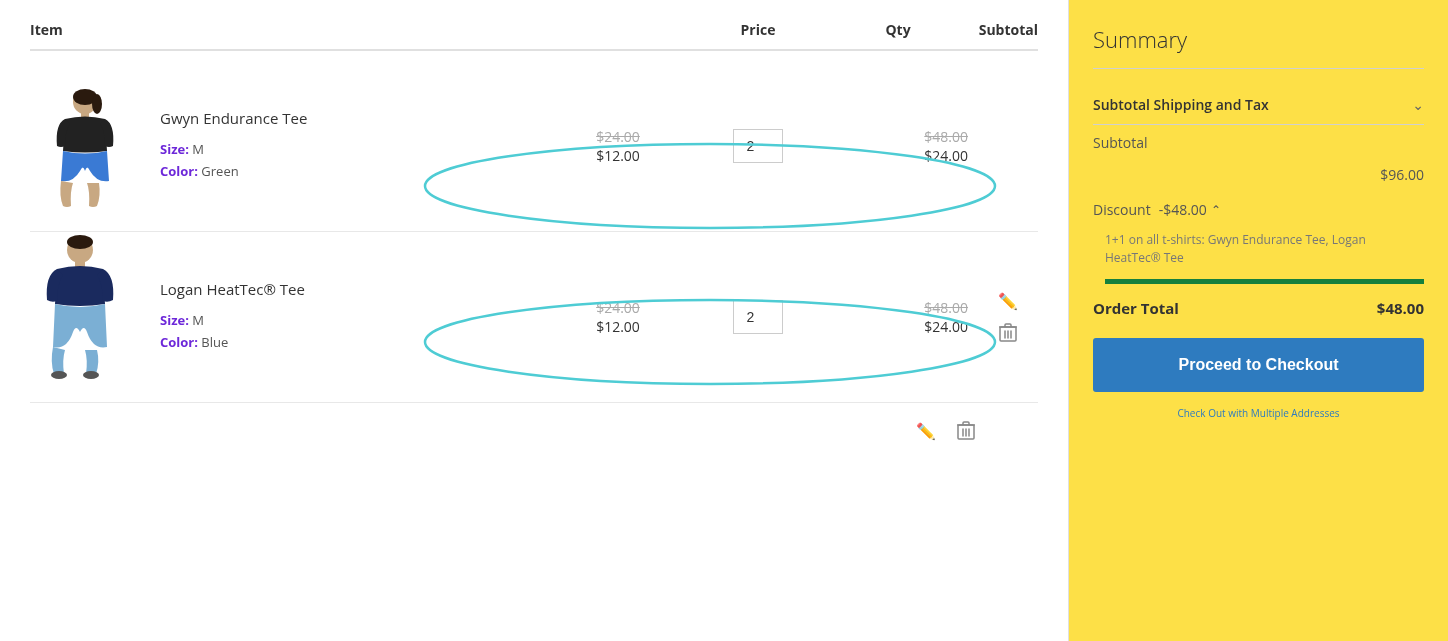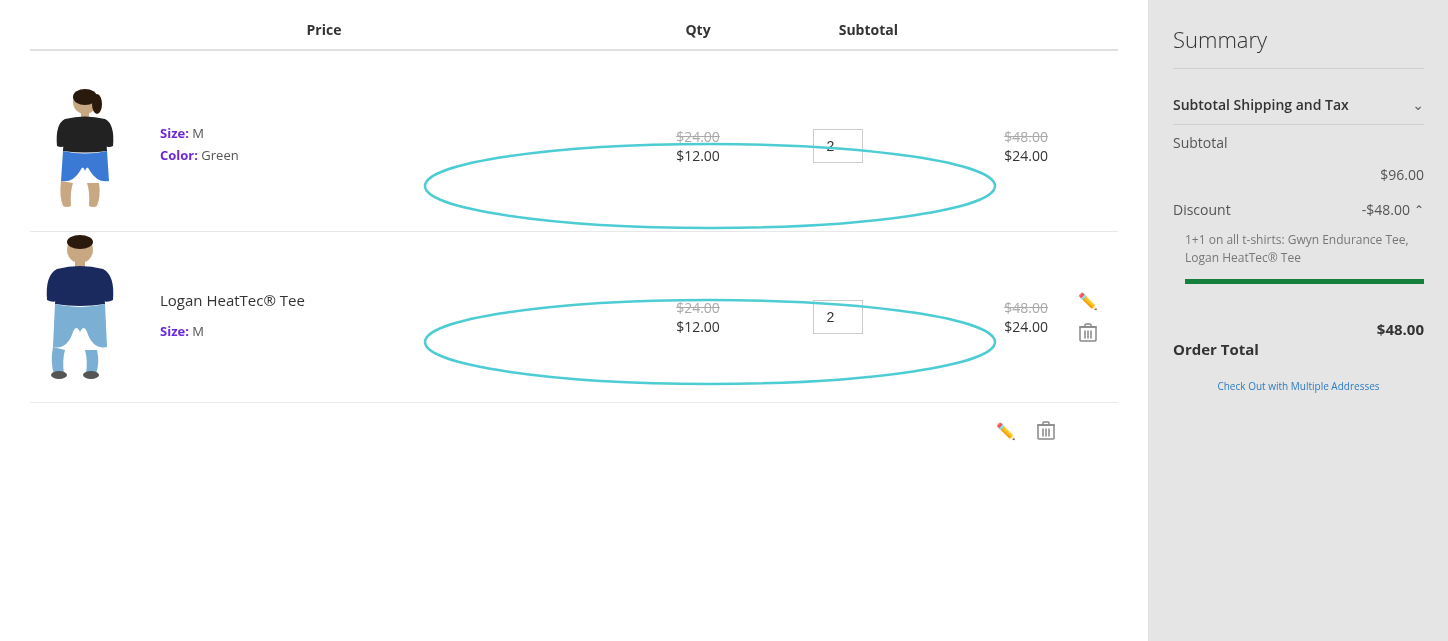--- a/index.html
+++ b/index.html
@@ -108,22 +108,22 @@
       cursor: pointer;
       color: #888;
       display: flex;
       align-items: center;
       justify-content: center;
       font-size: 16px;
     }
 
     
     .summary-panel {
-      width: 300px;
-      background: #e5e5e5;
+      width: 380px;
+      background: #fde047;
       padding: 24px 24px;
       border-left: 1px solid #e0e0e0;
     }
     .summary-title {
       font-size: 22px;
       font-weight: 300;
       color: #333;
       margin-bottom: 16px;
       border-bottom: 1px solid #d0d0d0;
       padding-bottom: 14px;
@@ -146,21 +146,20 @@
     .summary-line {
       display: flex;
       justify-content: space-between;
       padding: 8px 0;
     }
     .summary-line-label { color: #555; font-size: 14px; }
     .summary-line-value { color: #555; font-size: 14px; margin-top: 32px; }
 
     .discount-row {
       display: flex;
-      justify-content: space-between;
       align-items: center;
       padding: 8px 0;
       gap: 8px;
     }
     .discount-label { color: #555; font-size: 14px; }
     .discount-value {
       display: flex;
       align-items: center;
       gap: 4px;
       color: #555;
@@ -173,21 +172,21 @@
       border-bottom: 5px solid #15803d;
       line-height: 1.5;
       margin-left: 12px;
     }
     .order-total-row {
       display: flex;
       justify-content: space-between;
       align-items: center;
       padding: 14px 0 20px 0;
     }
-    .order-total-label { font-weight: 700; font-size: 15px; color: #333; margin-top: 41px; }
+    .order-total-label { font-weight: 700; font-size: 15px; color: #333; }
     .order-total-value { font-weight: 700; font-size: 15px; color: #333; }
 
     .checkout-btn {
       display: block;
       width: 100%;
       background: #2e7bbf;
       color: #fff;
       font-size: 16px;
       font-weight: 600;
       border: none;
@@ -214,20 +213,21 @@
     }
   </style>
 </head>
 <body>
 
 <div class="page-wrapper">
 
   <div class="cart-area">
 
     <div class="cart-header">
+      <div class="cart-header-item" style="grid-column: span 2;">Item</div>
       <div class="cart-header-item center">Price</div>
       <div class="cart-header-item center">Qty</div>
       <div class="cart-header-item right">Subtotal</div>
       <div></div>
     </div>
 
     <div class="cart-row-container">
       <div class="cart-row">
 
         <div class="product-image">
@@ -248,20 +248,21 @@
 
             <path d="M28 65 Q50 70 72 65 L74 95 Q62 97 55 85 Q52 78 50 85 Q48 78 45 85 Q38 97 26 95 Z" fill="#3a7ad4"></path>
 
             <path d="M26 95 Q24 110 28 120 Q32 122 36 120 Q35 105 38 97 Z" fill="#c8a882"></path>
 
             <path d="M64 97 Q66 110 62 120 Q58 122 54 120 Q55 105 52 97 Z" fill="#c8a882"></path>
           </svg>
         </div>
 
         <div class="product-info">
+          <div class="product-name">Gwyn Endurance Tee</div>
           <div class="product-attr">
             <strong>Size:</strong>
             <span>M</span>
           </div>
           <div class="product-attr">
             <strong>Color:</strong>
             <span>Green</span>
           </div>
         </div>
 
@@ -316,20 +317,24 @@
 
             <ellipse cx="56" cy="143" rx="8" ry="4" fill="#555"></ellipse>
           </svg>
         </div>
 
         <div class="product-info">
           <div class="product-name">Logan HeatTec® Tee</div>
           <div class="product-attr">
             <strong>Size:</strong>
             <span>M</span>
+          </div>
+          <div class="product-attr">
+            <strong>Color:</strong>
+            <span>Blue</span>
           </div>
         </div>
 
         <div class="price-col">
           <div class="price-original">$24.00</div>
           <div class="price-discounted">$12.00</div>
         </div>
 
         <div class="qty-col">
           <input class="qty-input" type="number" value="2" style="">
@@ -392,16 +397,17 @@
       </span>
     </div>
 
     <div class="discount-note">1+1 on all t-shirts: Gwyn Endurance Tee, Logan HeatTec® Tee</div>
 
     <div class="order-total-row">
       <span class="order-total-label">Order Total</span>
       <span class="order-total-value">$48.00</span>
     </div>
 
+    <button class="checkout-btn">Proceed to Checkout</button>
 
     <a class="multi-address-link" href="#">Check Out with Multiple Addresses</a>
   </div>
 </div>
 
 </body></html>

